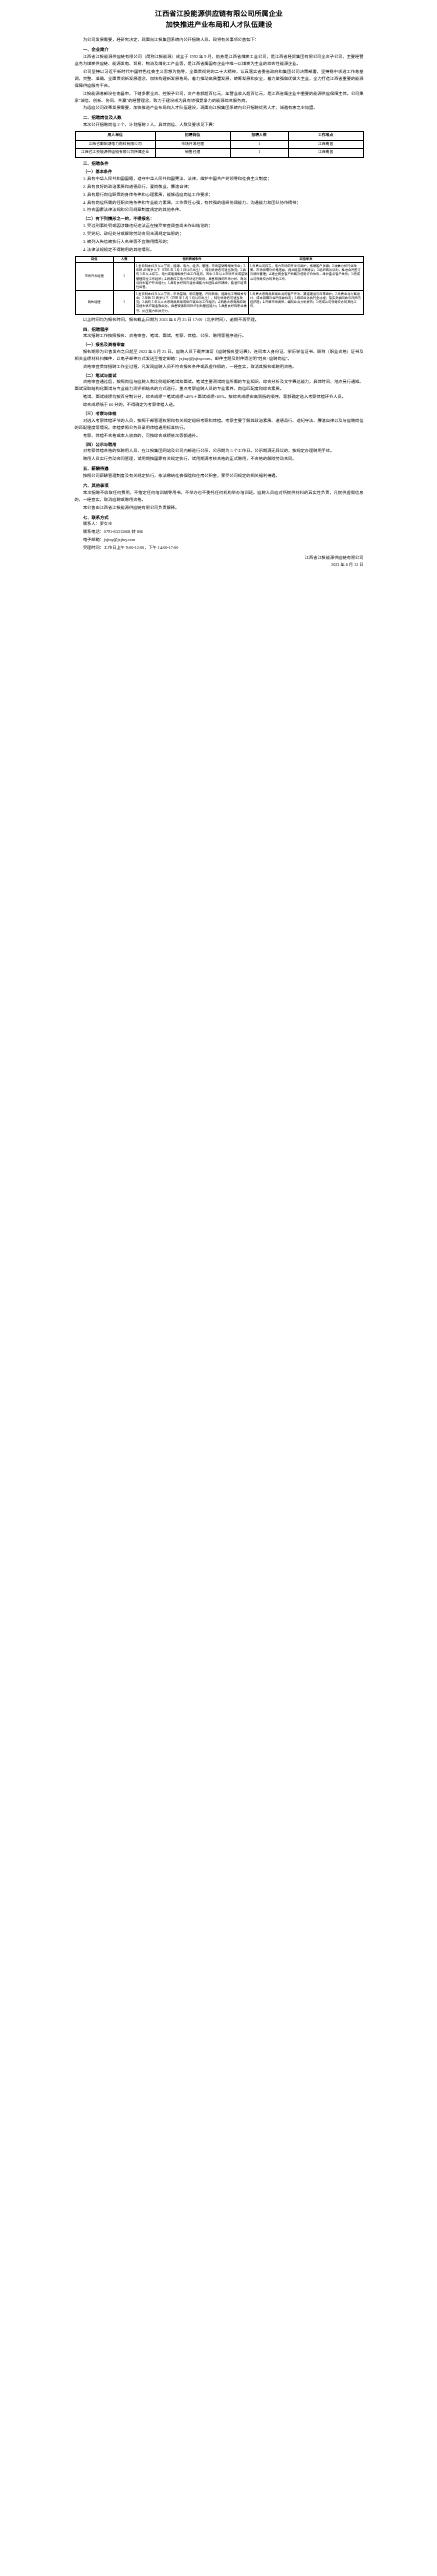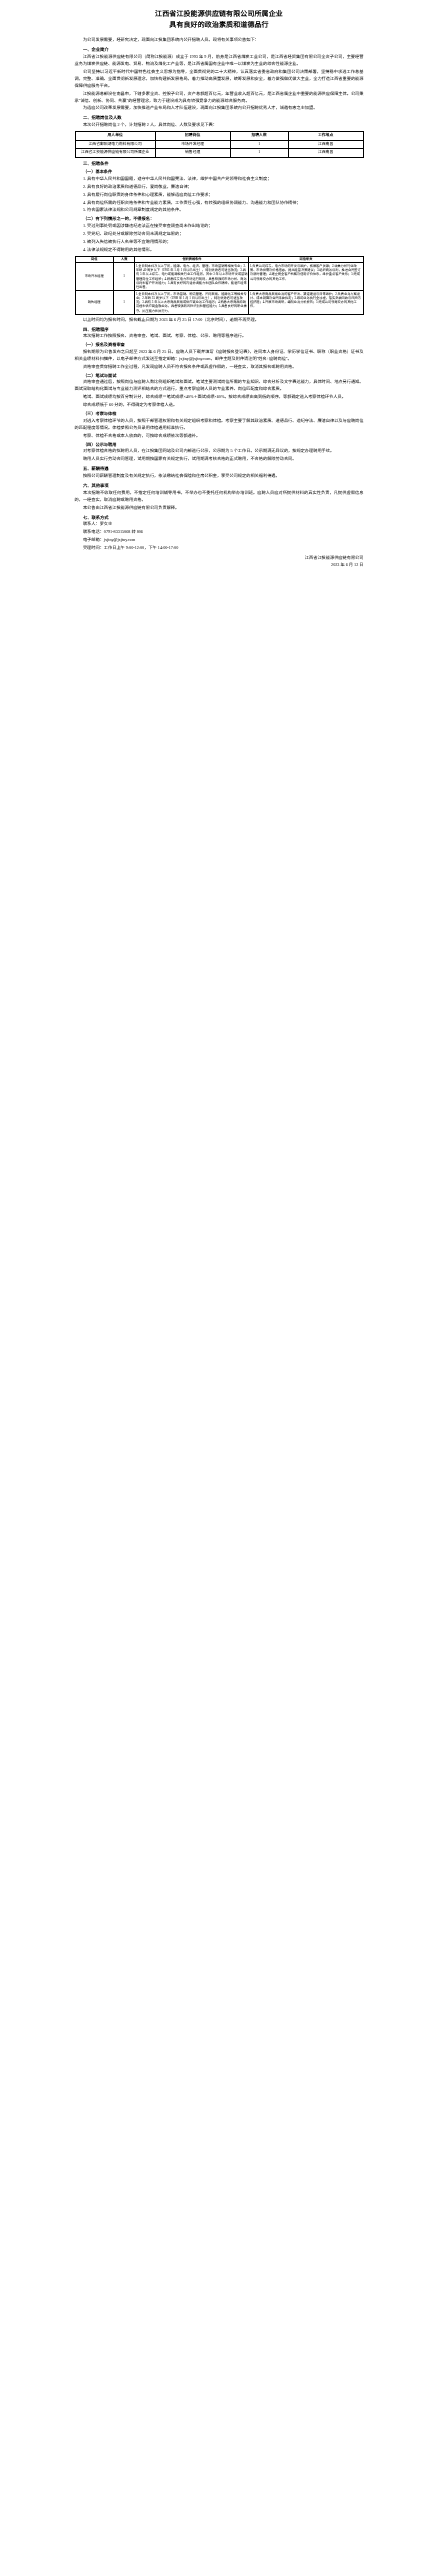--- a/index.html
+++ b/index.html
@@ -73,21 +73,21 @@
   .smallgap{height:1.5px;}
 </style>
 </head>
 <body>
 
 <div class="page">
   <div class="inner">
 
     <h1 class="title">
       <span>江西省江投能源供应链有限公司所属企业</span><br>
-      <span>具有良好的政治素质和道德品行</span>
+      <span>加快推进产业布局和人才队伍建设</span>
     </h1>
 
     <p class="para">为公司发展需要，经研究决定，现面向江投集团系统内公开招聘人员。现将有关事项公告如下：</p>
 
     <h2 class="sec">一、企业简介</h2>
     <p class="para">江西省江投能源供应链有限公司（简称江投能源）成立于 1993 年 9 月，前身是江西省煤炭工业公司，是江西省经贸集团有限公司全资子公司，主要经营业务为煤炭供应链、能源发电、贸易、物流及煤化工产业等，是江西省属国有企业中唯一以煤炭为主业的综合性能源企业。</p>
     <p class="para">公司坚持以习近平新时代中国特色社会主义思想为指导，全面贯彻党的二十大精神，认真落实省委省政府和集团公司决策部署，坚持稳中求进工作总基调，完整、准确、全面贯彻新发展理念，加快构建新发展格局，着力推动高质量发展，统筹发展和安全，着力做强做优做大主业，全力打造江西省重要的能源保障供应服务平台。</p>
     <p class="para">江投能源总部设在南昌市，下辖多家全资、控股子公司，资产总额超百亿元，年营业收入超百亿元，是江西省属企业中重要的能源供应保障主体。公司秉承"诚信、创新、协同、共赢"的经营理念，致力于建设成为具有较强竞争力的能源综合服务商。</p>
     <p class="para">为适应公司改革发展需要，加快推进产业布局和人才队伍建设，现面向江投集团系统内公开招聘优秀人才，诚邀有志之士加盟。</p>
 

